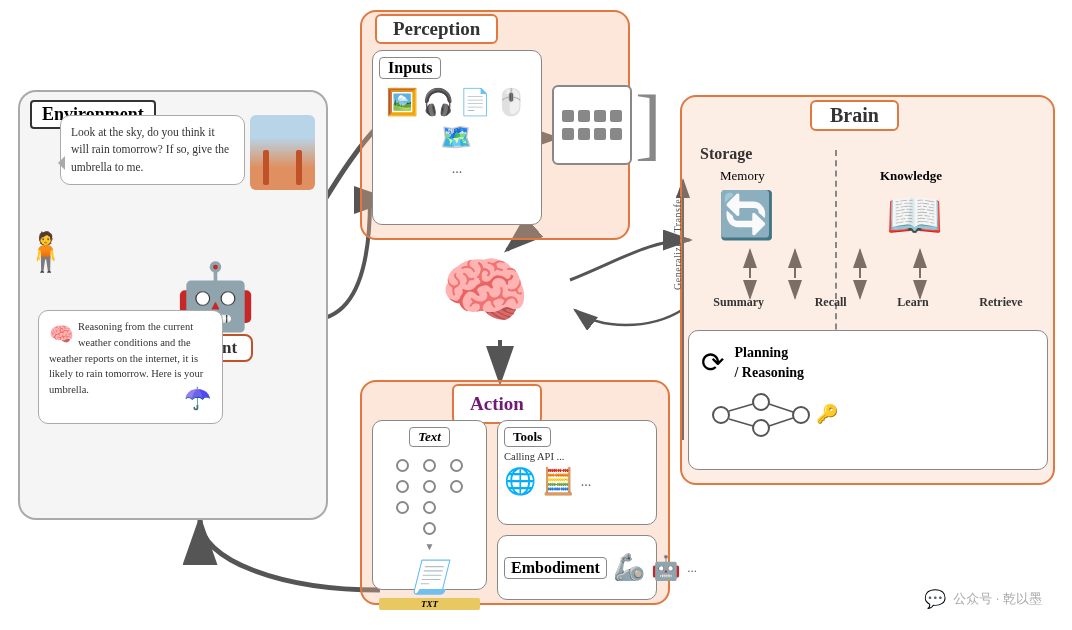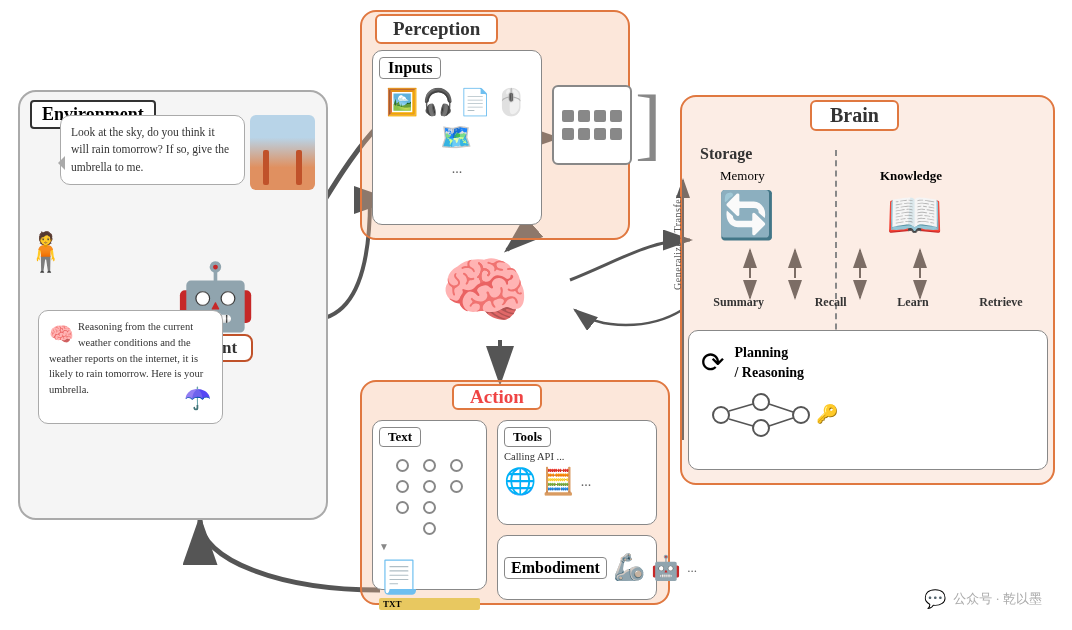--- a/index.html
+++ b/index.html
@@ -259,37 +259,39 @@
       border: 2px solid #e07840;
       border-radius: 16px;
     }
     .action-label {
       position: absolute;
       left: 452px;
       top: 384px;
       font-size: 19px;
       font-weight: bold;
       border: 2.5px solid #e07840;
-      padding: 0 16px;
+      padding: 7px 16px;
       background: #fff;
       border-radius: 6px;
-      color: #ef4444;
+      color: #701a75;
     }
 
     
     .text-action-box {
       position: absolute;
       left: 372px;
       top: 420px;
       width: 115px;
       height: 170px;
       background: #fff;
       border: 1.5px solid #888;
       border-radius: 10px;
       padding: 6px;
+      text-align: center;
+      font-style: italic;
     }
     .action-box-label {
       font-size: 13px;
       font-weight: bold;
       border: 1.5px solid #888;
       border-radius: 4px;
       padding: 1px 8px;
       display: inline-block;
       margin-bottom: 6px;
     }

